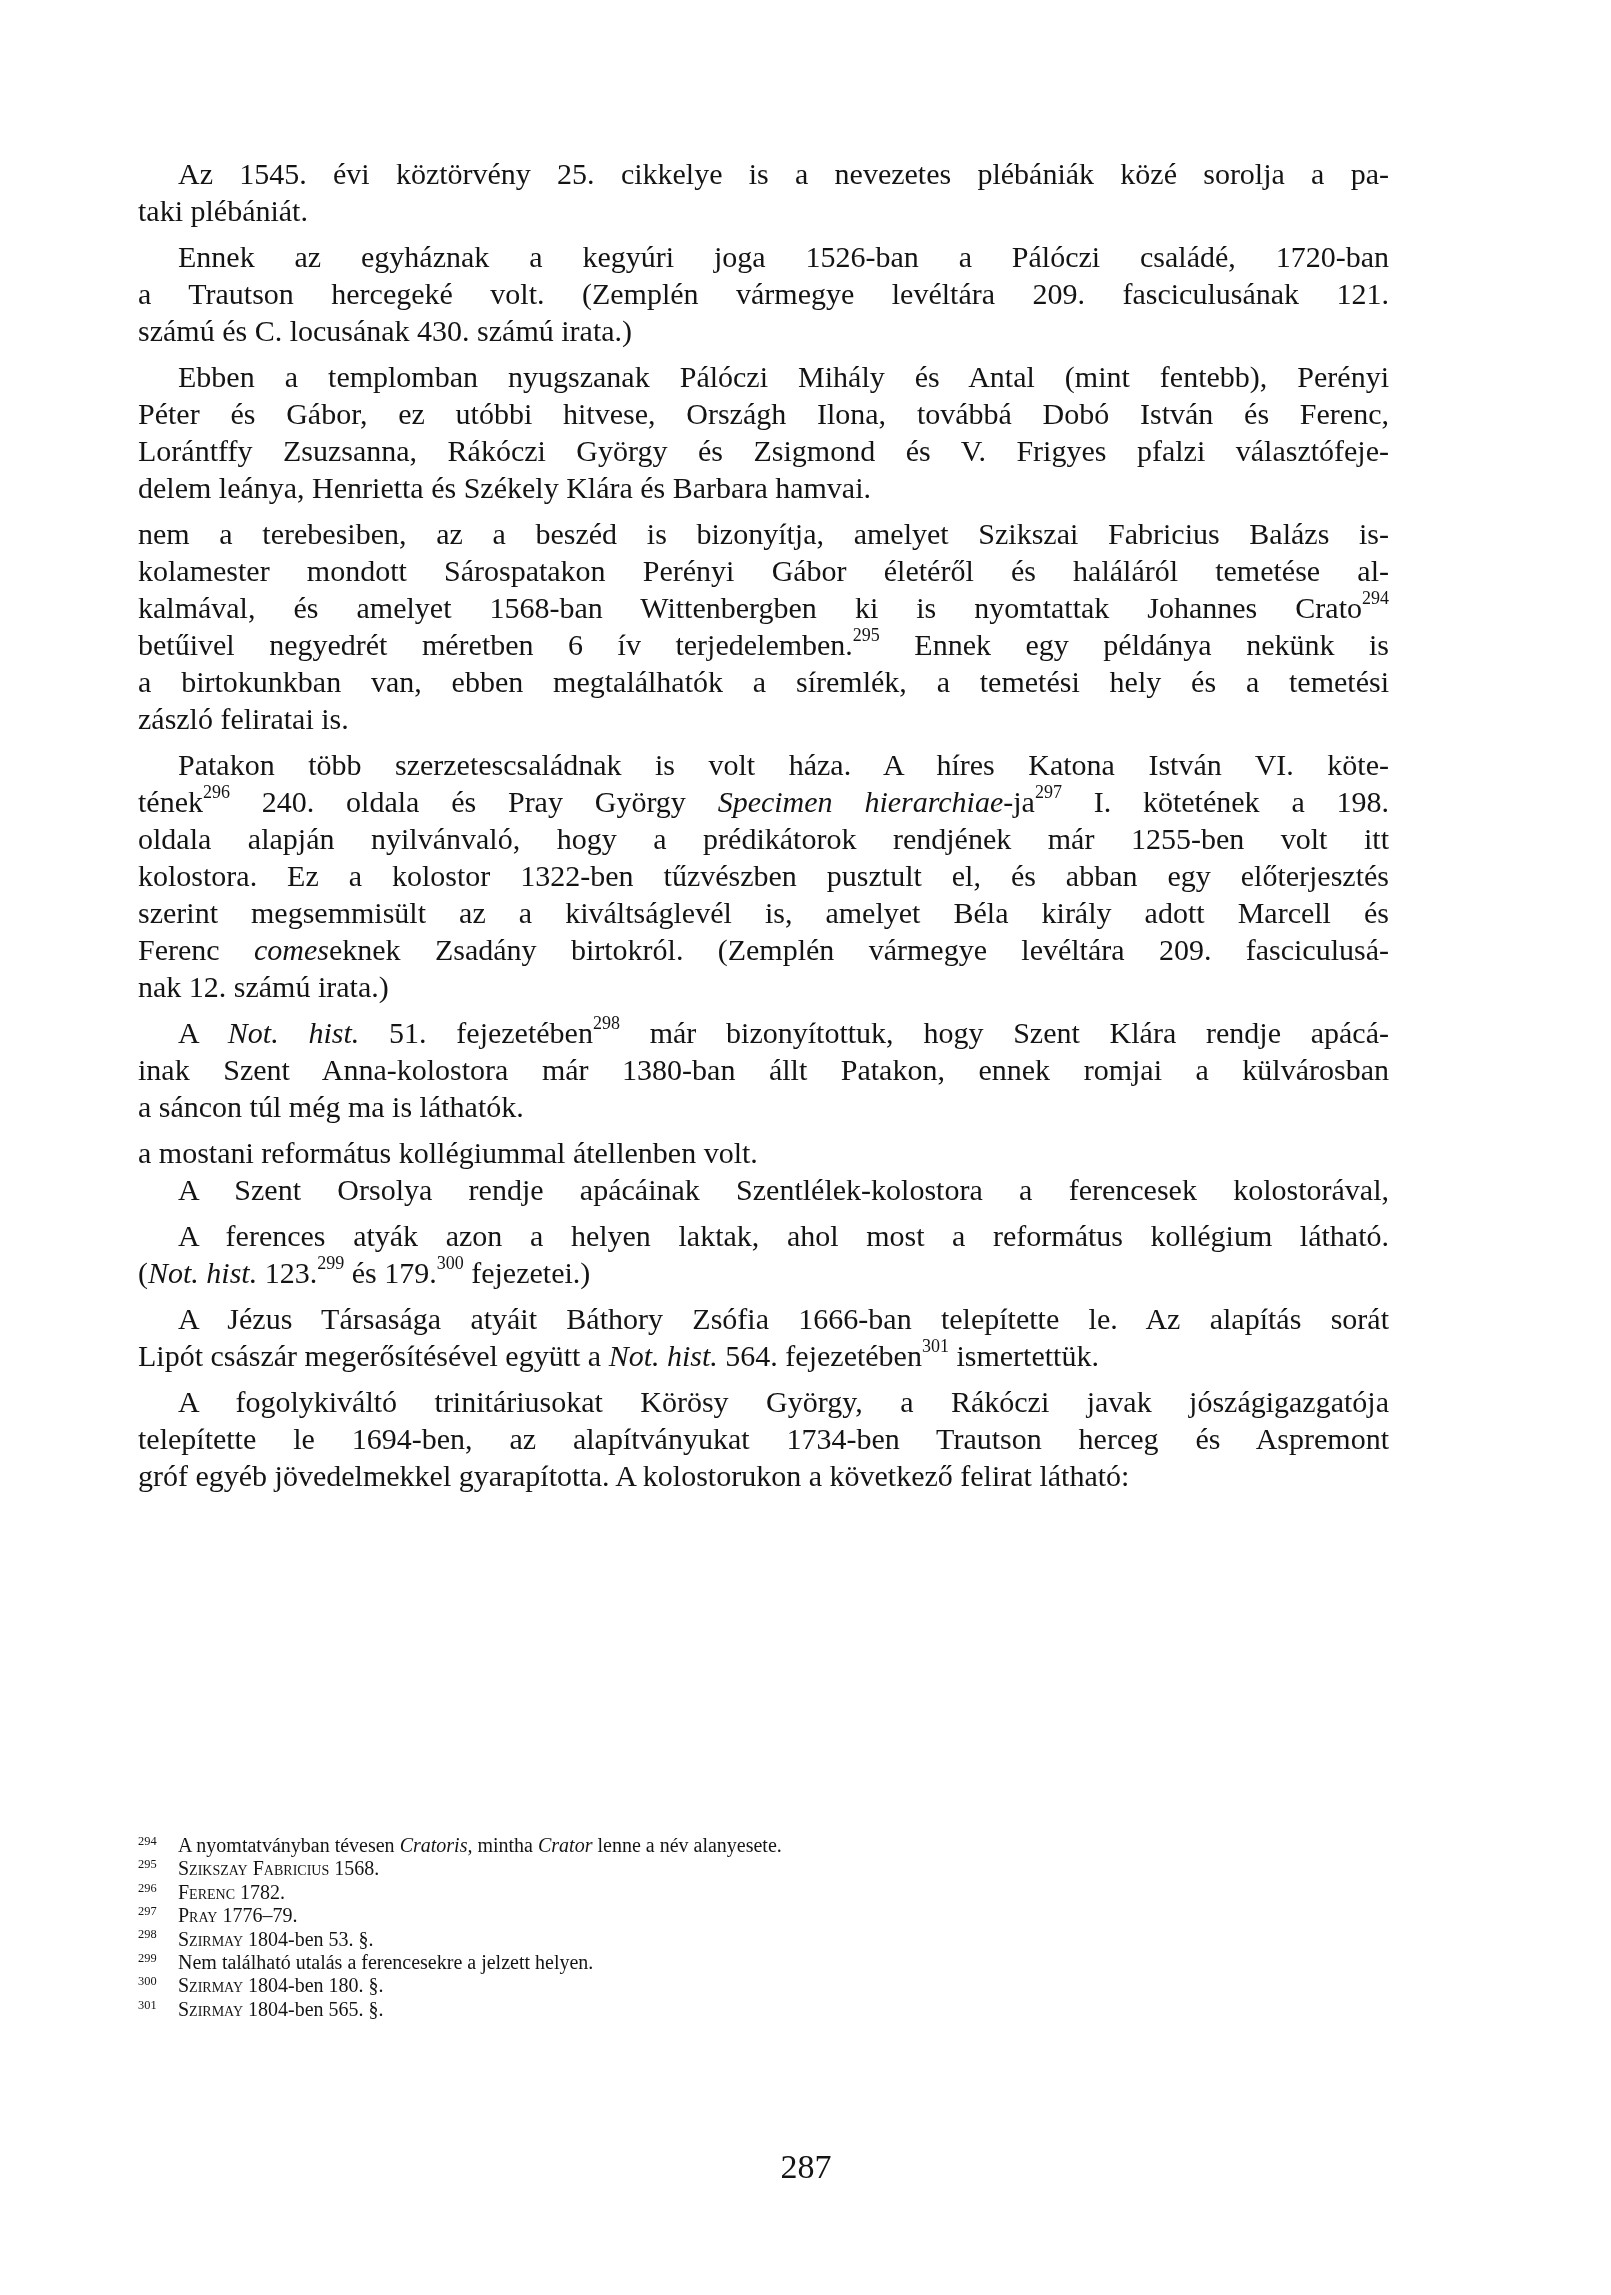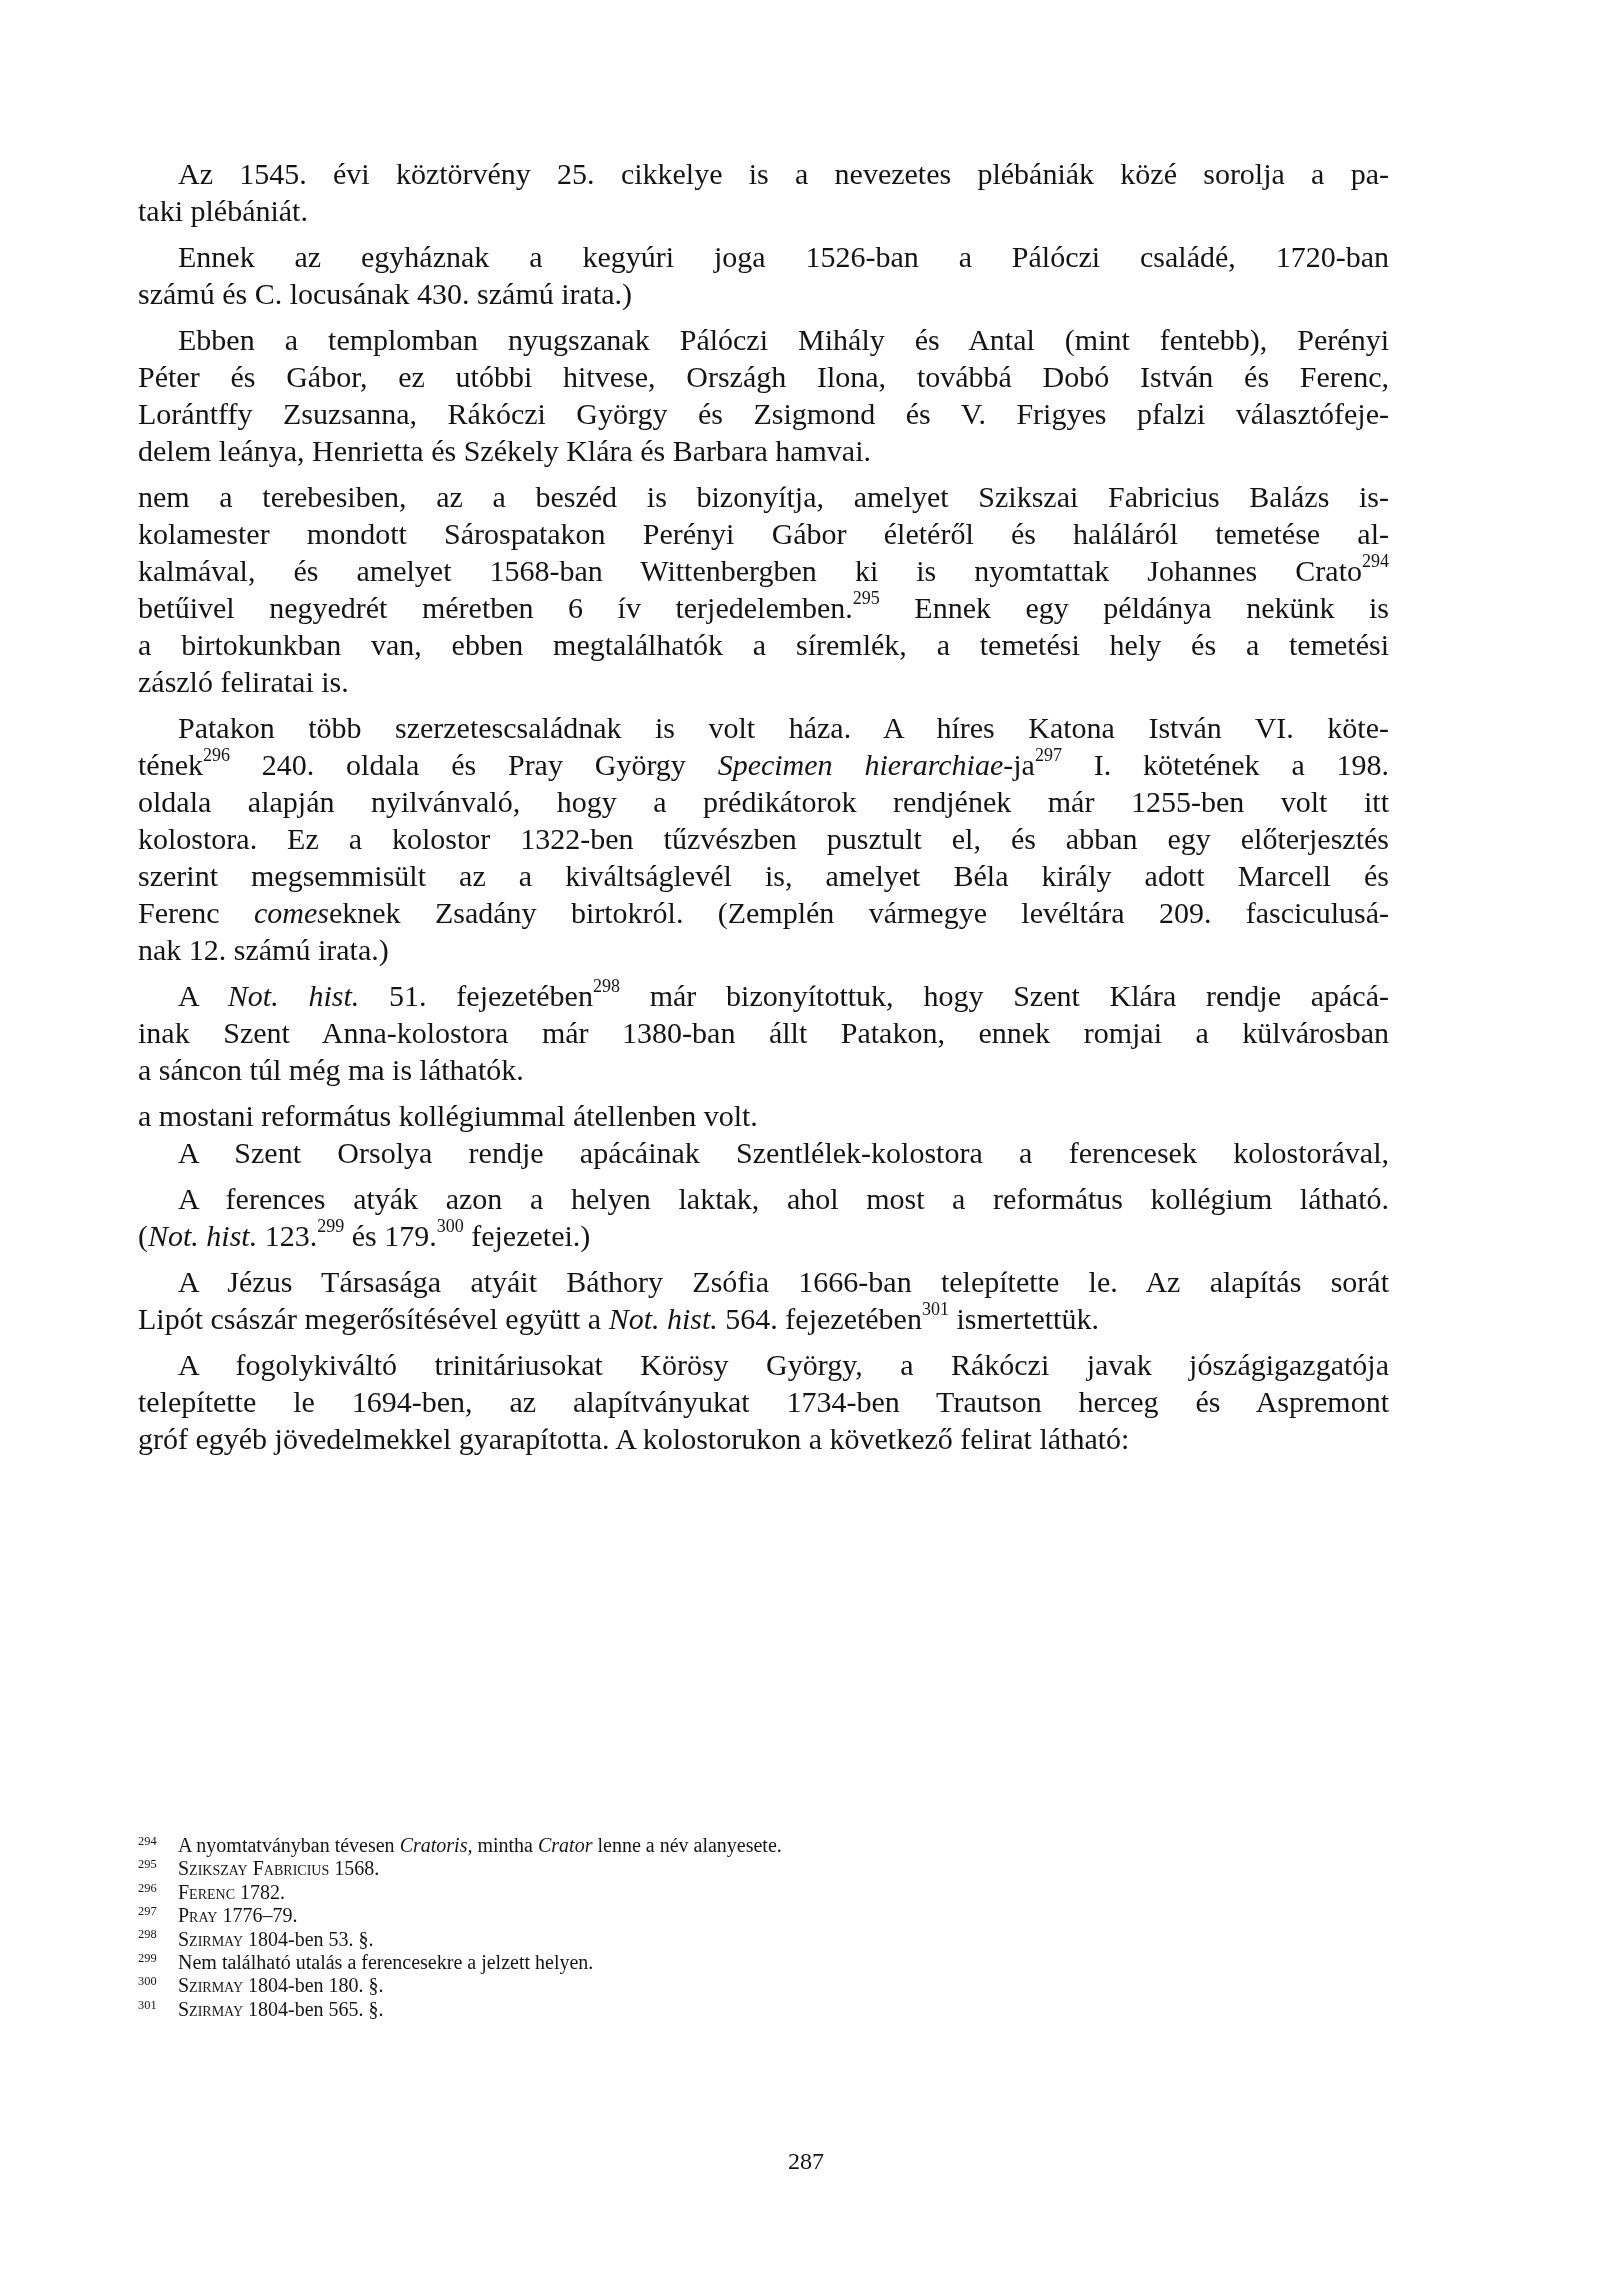--- a/index.html
+++ b/index.html
@@ -73,34 +73,35 @@
     flex: 0 0 40px;
   }
   .fn-text .i { font-style: italic; }
   .fn-text .sc { font-variant: small-caps; }
   .page-number {
     position: absolute;
     left: 0;
     width: 1612px;
     top: 2148px;
     text-align: center;
-    font-size: 24px;
+    font-size: 34px;
   }
 </style>
 </head>
 <body>
 
 <div class="page">
   <div class="body-text" id="body-text">
       <div class="para">
         <span class="line indent"><span>Az 1545. évi köztörvény 25. cikkelye is a nevezetes plébániák közé sorolja a pa-</span></span>
         <span class="line last"><span>taki plébániát.</span></span>
       </div>
       <div class="para">
         <span class="line indent"><span>Ennek az egyháznak a kegyúri joga 1526-ban a Pálóczi családé, 1720-ban</span></span>
+        <span class="line"><span>a Trautson hercegeké volt. (Zemplén vármegye levéltára 209. fasciculusának 121.</span></span>
         <span class="line last"><span>számú és C. locusának 430. számú irata.)</span></span>
       </div>
       <div class="para">
         <span class="line indent"><span>Ebben a templomban nyugszanak Pálóczi Mihály és Antal (mint fentebb), Perényi</span></span>
         <span class="line"><span>Péter és Gábor, ez utóbbi hitvese, Országh Ilona, továbbá Dobó István és Ferenc,</span></span>
         <span class="line"><span>Lorántffy Zsuzsanna, Rákóczi György és Zsigmond és V. Frigyes pfalzi választófeje-</span></span>
         <span class="line last"><span>delem leánya, Henrietta és Székely Klára és Barbara hamvai.</span></span>
       </div>
       <div class="para">
         <span class="line"><span>nem a terebesiben, az a beszéd is bizonyítja, amelyet Szikszai Fabricius Balázs is-</span></span>

